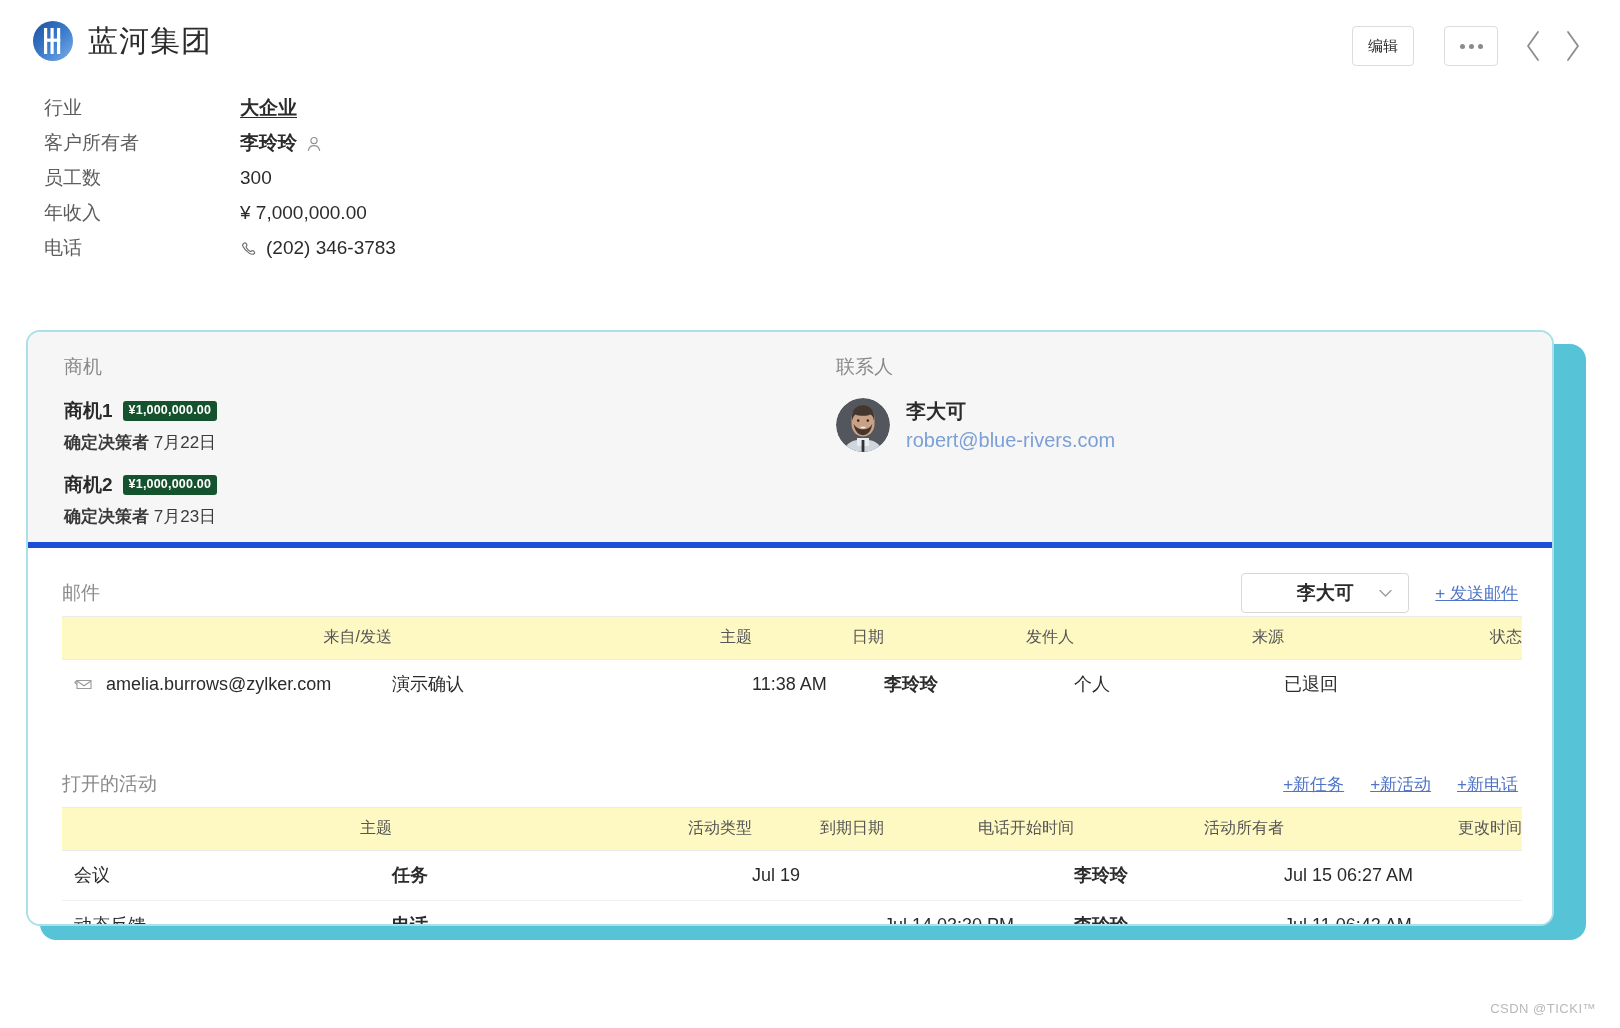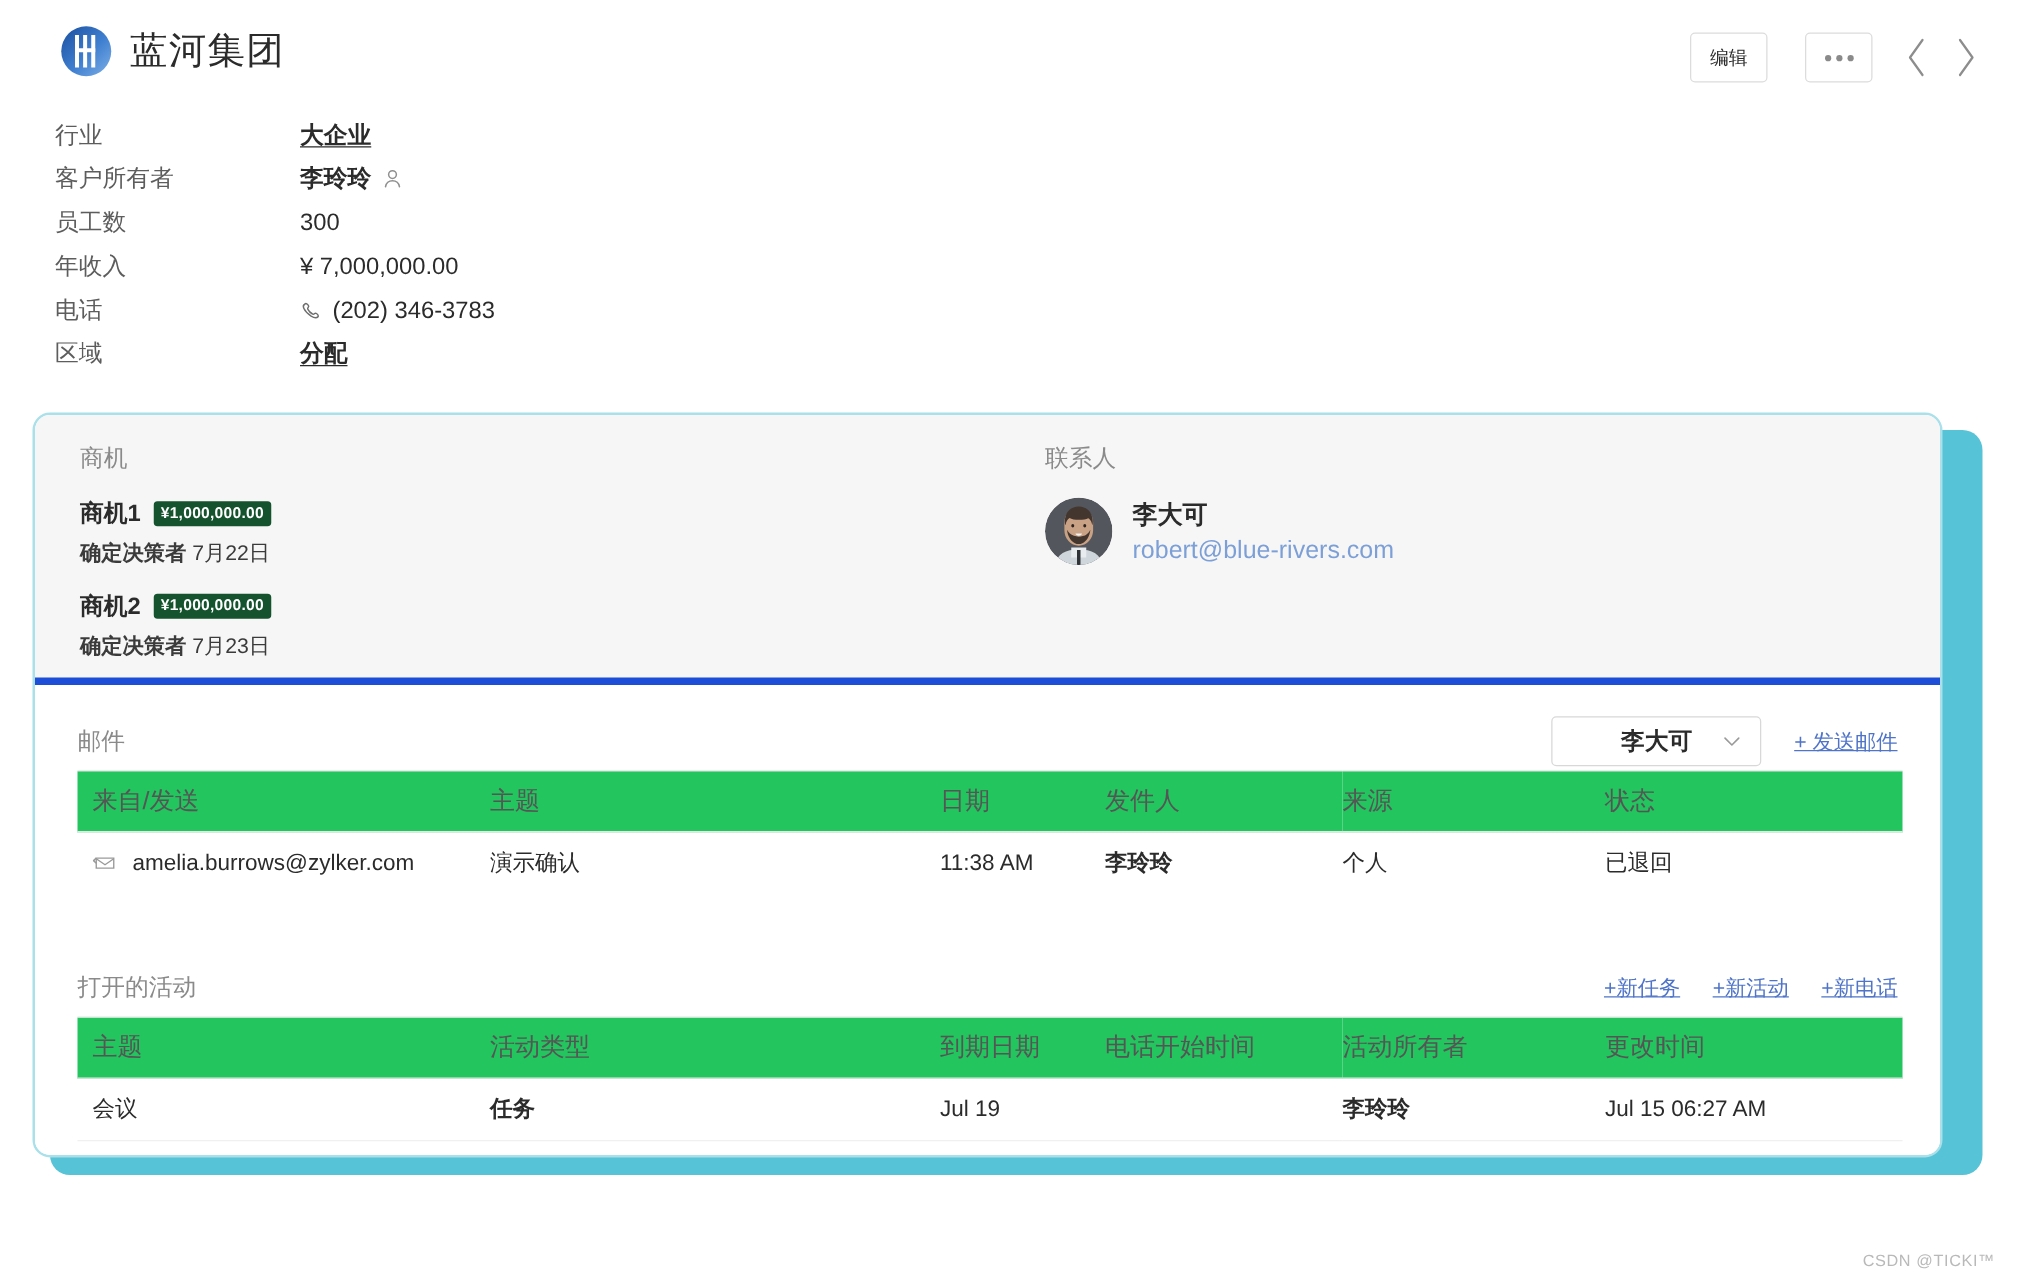--- a/index.html
+++ b/index.html
@@ -10,21 +10,21 @@
     font-family: "Liberation Sans", "DejaVu Sans", sans-serif;
     color: #313131;
     overflow: hidden;
   }
   .page { position: relative; width: 1620px; height: 1028px; background: #fff; }
 
   
   .header {
     position: absolute; left: 0; top: 0; width: 1620px; height: 90px;
   }
-  .brand { position: absolute; left: 48px; top: 20px; display: flex; align-items: center; gap: 14px; }
+  .brand { position: absolute; left: 32px; top: 20px; display: flex; align-items: center; gap: 14px; }
   .logo-mark { width: 42px; height: 42px; display: block; }
   .brand-title {
     font-size: 30px; font-weight: 400; color: #2b2b2b; letter-spacing: 1px;
     line-height: 42px;
   }
   .header-actions {
     position: absolute; right: 122px; top: 26px;
     display: flex; align-items: center; gap: 30px; margin-left: 32px;
   }
   .btn {
@@ -100,22 +100,22 @@
   .select {
     width: 168px; height: 40px; border: 1px solid #d8d8d8; border-radius: 4px;
     background: #fff; display: flex; align-items: center; justify-content: center;
     position: relative; cursor: pointer;
   }
   .select-value { font-size: 19px; font-weight: 700; color: #2b2b2b; }
   .select-caret { position: absolute; right: 16px; top: 15px; width: 13px; height: 9px; display: block; }
 
   table.grid { width: 100%; border-collapse: collapse; table-layout: fixed; }
   table.grid thead th {
-    background: #22c55e; border-top: 1px solid #ececec; border-bottom: 1px solid #ececec;
-    text-align: left; font-weight: 400; font-size: 20px; color: #555;
+    background: #fef9c3; border-top: 1px solid #ececec; border-bottom: 1px solid #ececec;
+    text-align: right; font-weight: 400; font-size: 16px; color: #555;
     padding: 10px 0 11px 0; height: 42px;
   }
   table.grid tbody td {
     font-size: 18px; color: #2b2b2b; padding: 12px 0 13px 0;
     border-bottom: 1px solid #f0f0f0; vertical-align: middle;
   }
   table.grid tbody tr:last-child td { border-bottom: none; }
   .cell-pad { padding-left: 12px !important; }
   td.link, .link-text { color: #4f74c8; cursor: pointer; }
   td.bold { font-weight: 700; }
@@ -217,24 +217,20 @@
       <div class="field-value">
         <span>
           <svg class="mini-icon" viewBox="0 0 18 18">
               <path d="M4 3.2c.9-.9 2 .2 2.7 1.1.5.7.3 1.2-.2 1.7-.5.5-.6.8-.2 1.5.8 1.5 2.2 2.9 3.7 3.7.7.4 1 .3 1.5-.2.5-.5 1-.7 1.7-.2.9.7 2 1.8 1.1 2.7-1.2 1.2-3 .9-5.4-.6C6.2 11 4 8.8 3 6.6c-.7-1.6-.6-2.6 1-3.4z" fill="none" stroke="#6e6e6e" stroke-width="1.15" stroke-linejoin="round"></path>
             </svg>
         </span>
         <span>(202) 346-3783</span>
       </div>
     </div>
 
-    <div class="field-row">
-      <div class="field-label">区域</div>
-      <div class="field-value linklike">分配</div>
-    </div>
   </div>
 
   <div class="card-wrap">
     <div class="card-shadow"></div>
     <div class="card">
 
       <div class="panel-top">
 
         <div class="opps">
           <div class="section-title">商机</div>

